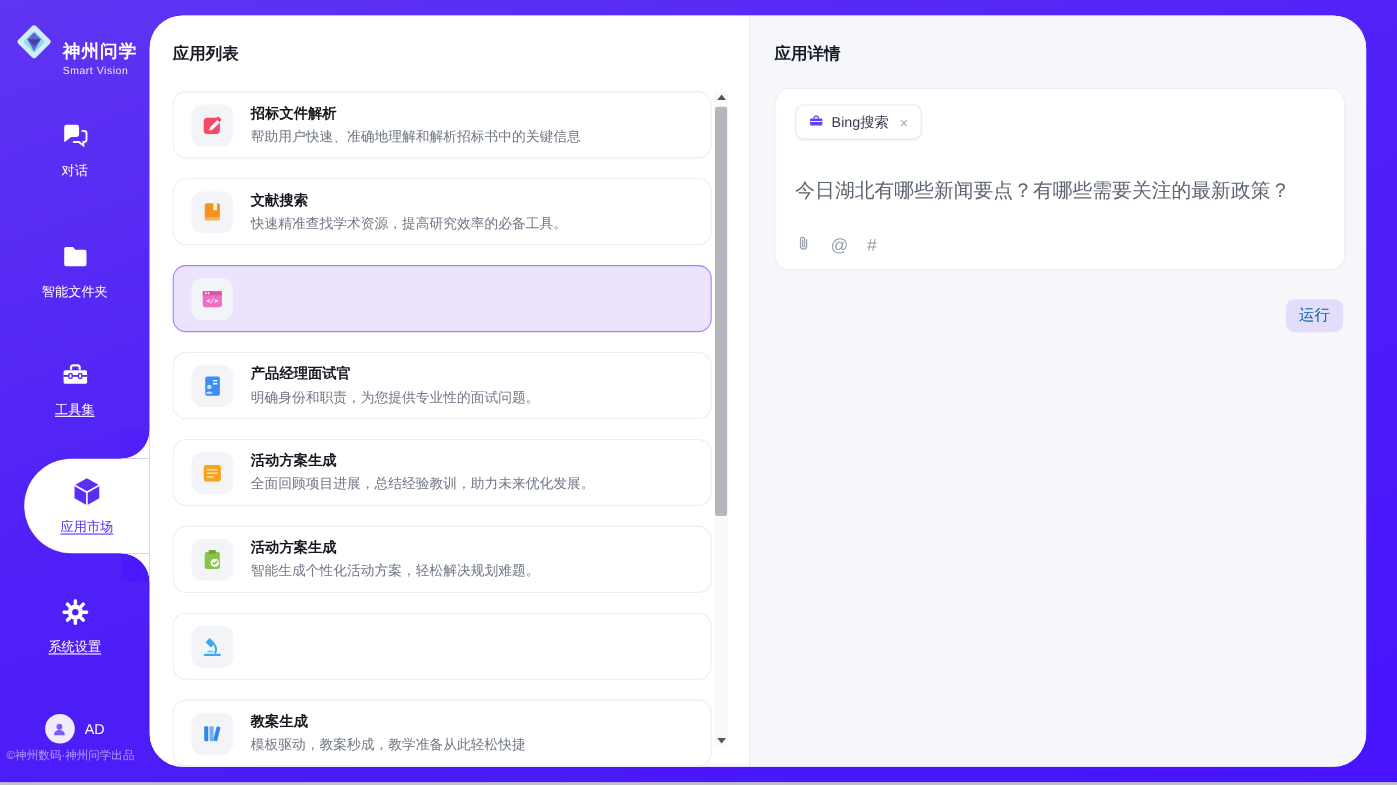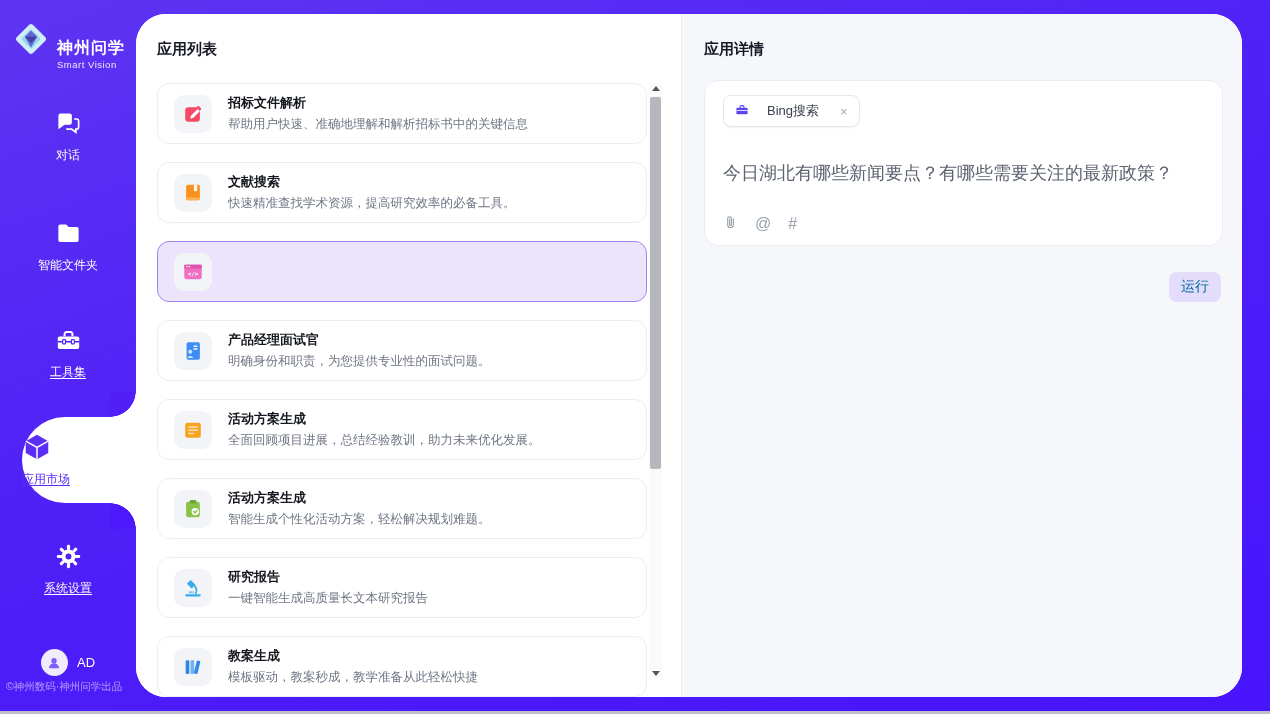--- a/index.html
+++ b/index.html
@@ -11,21 +11,21 @@
   
   .sidebar { position:absolute; left:0; top:0; width:136px; height:711px; z-index:5; }
   .logo { position:absolute; left:12px; top:12px; display:flex; align-items:center; gap:7px; }
   .logo-text { color:#fff; line-height:1.05;margin-top:28px; }
   .logo-title { font-size:16px; font-weight:bold; letter-spacing:1px; }
   .logo-sub { font-size:9.5px; opacity:.9; margin-top:3px; letter-spacing:.5px; }
   .nav-item { position:absolute; left:0; width:136px; display:flex; flex-direction:column;
               align-items:center; gap:7px; color:#fff; font-size:12px; cursor:pointer; }
   .nav-label.u { text-decoration:underline; text-underline-offset:2px; }
   .nav-bubble { position:absolute; top:417px; left:22px; width:114px; height:86px; background:#fff;
-                border-radius:43px 0 0 43px; display:flex; flex-direction:column; align-items:flex-start;
+                border-radius:43px 0 0 43px; display:flex; flex-direction:column; align-items:center;
                 justify-content:center; gap:6px; color:#5b2df5; font-size:12px; cursor:pointer; }
   .nav-bubble::before { content:""; position:absolute; right:0; top:-26px; width:26px; height:26px;
                 background:radial-gradient(circle at 0 0,#511ff7 25.5px,#fff 26px); }
   .nav-bubble::after  { content:""; position:absolute; right:0; bottom:-26px; width:26px; height:26px;
                 background:radial-gradient(circle at 0 100%,#4b19fb 25.5px,#fff 26px); }
   .nav-bubble .nav-label { text-decoration:underline; text-underline-offset:2px; }
   .user-row { position:absolute; top:649px; left:0; width:136px; display:flex; align-items:center;
               justify-content:center; gap:9px; color:#fff; font-size:13px; }
   .avatar { width:27px; height:27px; border-radius:50%; background:#f0ecfd; display:grid; place-items:center; }
   .copyright { position:absolute; left:6px; bottom:17px; width:130px; font-size:10.5px;
@@ -57,21 +57,21 @@
   .sb-btn.up::after { content:""; position:absolute; left:2.5px; top:3px; border-left:4px solid transparent;
           border-right:4px solid transparent; border-bottom:5px solid #55555c; }
   .sb-btn.down::after { content:""; position:absolute; left:2.5px; top:3px; border-left:4px solid transparent;
           border-right:4px solid transparent; border-top:5px solid #55555c; }
   .sb-thumb { position:absolute; left:1px; top:14px; width:11px; height:372px; background:#b5b7bc;
               border-radius:2px; cursor:grab; }
 
   
   .composer { position:absolute; top:66px; left:22px; width:519px; height:166px; box-sizing:border-box;
               background:#fff; border:1px solid #ececf2; border-radius:14px; padding:14px 18px; cursor:text; }
-  .tag { display:inline-flex; align-items:center; gap:18px; height:30px; padding:0 11px; background:#fff;
+  .tag { display:inline-flex; align-items:center; gap:7px; height:30px; padding:0 11px; background:#fff;
          border:1px solid #e7e8ee; border-radius:8px; box-shadow:0 1px 2px rgba(20,20,40,.05);
          font-size:13px; color:#3a404d; cursor:default; }
   .tag-close { color:#a3a8b3; font-size:13px; margin-left:3px; cursor:pointer; }
   .query { margin-top:33px; font-size:18px; color:#5c6370; line-height:1.5; }
   .composer-icons { position:absolute; left:18px; bottom:11px; display:flex; align-items:center; gap:17px;
                     color:#9aa0ab; }
   .ci { font-size:16px; line-height:1; cursor:pointer; }
   .run-btn { position:absolute; top:258px; right:21px; width:52px; height:30px; background:#e3dcfb;
              color:#0369a1; border:none; border-radius:8px; font-size:14px; cursor:pointer;
              font-family:inherit; }
@@ -268,24 +268,20 @@
 
         <div class="card">
           <span class="card-icon">
             <svg width="22" height="22" viewBox="0 0 24 24">
               <path d="M9.5 3.2l5.2 5.2-4.2 4.2-5.2-5.2z" fill="#39abe8"></path>
               <path d="M13.5 9.5a6.8 6.8 0 0 1 1 9" fill="none" stroke="#39abe8" stroke-width="2"></path>
               <rect x="7" y="15.6" width="6" height="2" rx="1" fill="#7cc8f0"></rect>
               <rect x="3.5" y="18.8" width="17" height="2.4" rx="1.2" fill="#39abe8"></rect>
             </svg>
           </span>
-          <div class="card-texts">
-            <span class="card-title">研究报告</span>
-            <span class="card-desc">一键智能生成高质量长文本研究报告</span>
-          </div>
         </div>
 
         <div class="card">
           <span class="card-icon">
             <svg width="22" height="22" viewBox="0 0 24 24">
               <rect x="4" y="4.5" width="4" height="15" rx="1" fill="#2f88e6"></rect>
               <rect x="9.3" y="4.5" width="4" height="15" rx="1" fill="#6fb1f3"></rect>
               <rect x="14.6" y="5" width="4" height="14.5" rx="1" transform="rotate(14 16.6 12)" fill="#2f88e6"></rect>
             </svg>
           </span>

